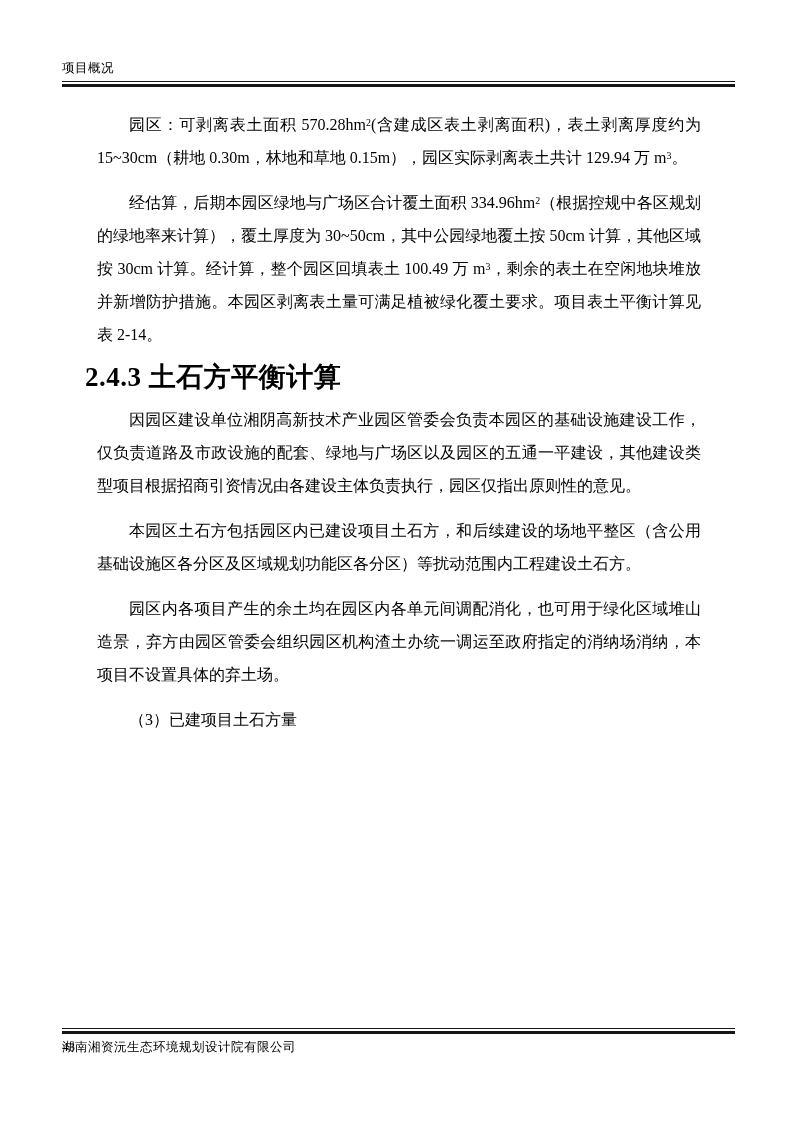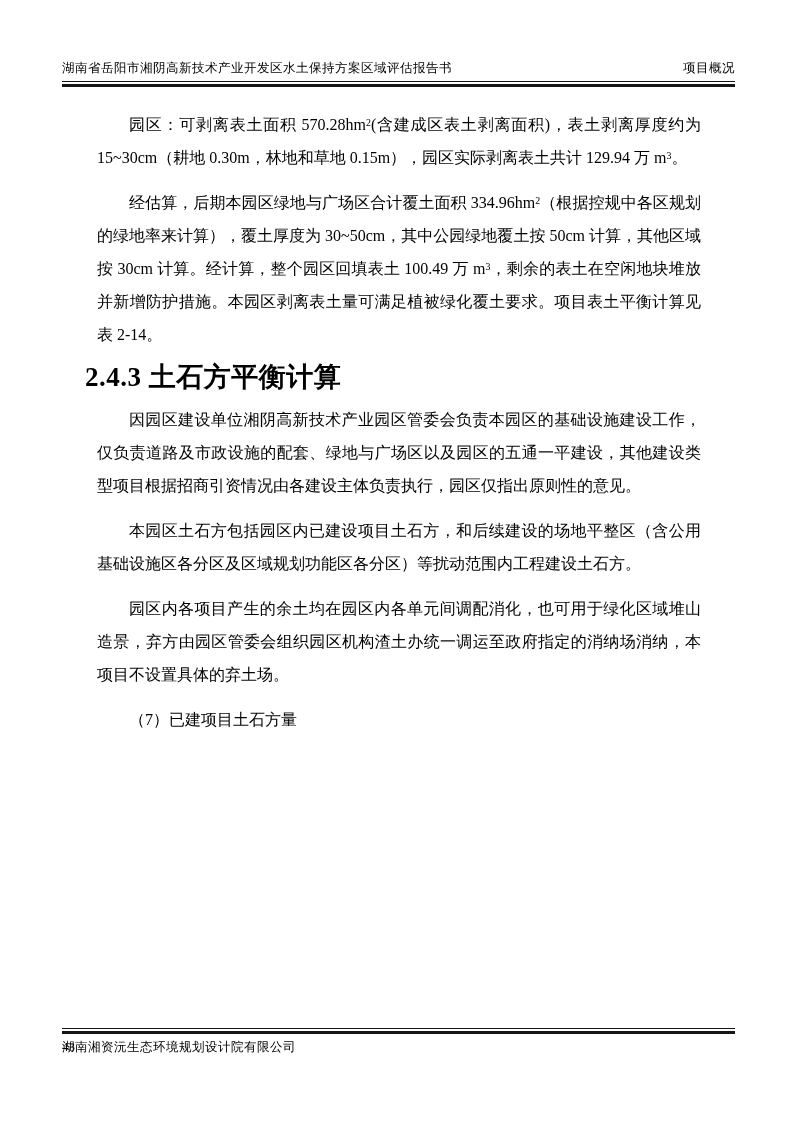--- a/index.html
+++ b/index.html
@@ -99,35 +99,34 @@
     top: 0;
   }
 </style>
 </head>
 <body>
 
 <div class="page">
 
   <div class="header">
     <div class="header-row">
-      <span>湖南省岳阳市湘阴高新技术产业开发区水土保持方案区域评估报告书</span>
       <span>项目概况</span>
     </div>
     <div class="rule-thin"></div>
     <div class="rule-thick"></div>
   </div>
 
   <div class="content">
       <p class="body">园区：可剥离表土面积 570.28hm<sup>2</sup>(含建成区表土剥离面积)，表土剥离厚度约为 15~30cm（耕地 0.30m，林地和草地 0.15m），园区实际剥离表土共计 129.94 万 m<sup>3</sup>。</p>
       <p class="body">经估算，后期本园区绿地与广场区合计覆土面积 334.96hm<sup>2</sup>（根据控规中各区规划的绿地率来计算），覆土厚度为 30~50cm，其中公园绿地覆土按 50cm 计算，其他区域按 30cm 计算。经计算，整个园区回填表土 100.49 万 m<sup>3</sup>，剩余的表土在空闲地块堆放并新增防护措施。本园区剥离表土量可满足植被绿化覆土要求。项目表土平衡计算见表 2-14。</p>
       <h2 class="heading">2.4.3 土石方平衡计算</h2>
       <p class="body">因园区建设单位湘阴高新技术产业园区管委会负责本园区的基础设施建设工作，仅负责道路及市政设施的配套、绿地与广场区以及园区的五通一平建设，其他建设类型项目根据招商引资情况由各建设主体负责执行，园区仅指出原则性的意见。</p>
       <p class="body">本园区土石方包括园区内已建设项目土石方，和后续建设的场地平整区（含公用基础设施区各分区及区域规划功能区各分区）等扰动范围内工程建设土石方。</p>
       <p class="body">园区内各项目产生的余土均在园区内各单元间调配消化，也可用于绿化区域堆山造景，弃方由园区管委会组织园区机构渣土办统一调运至政府指定的消纳场消纳，本项目不设置具体的弃土场。</p>
-      <p class="body">（7）已建项目土石方量</p>
+      <p class="body">（3）已建项目土石方量</p>
     </div>
 
   <div class="footer">
     <div class="rule-thin"></div>
     <div class="rule-thick"></div>
     <div class="footer-row">
       <span class="footer-company">湖南湘资沅生态环境规划设计院有限公司</span>
       <span class="page-num">43</span>
     </div>
   </div>

